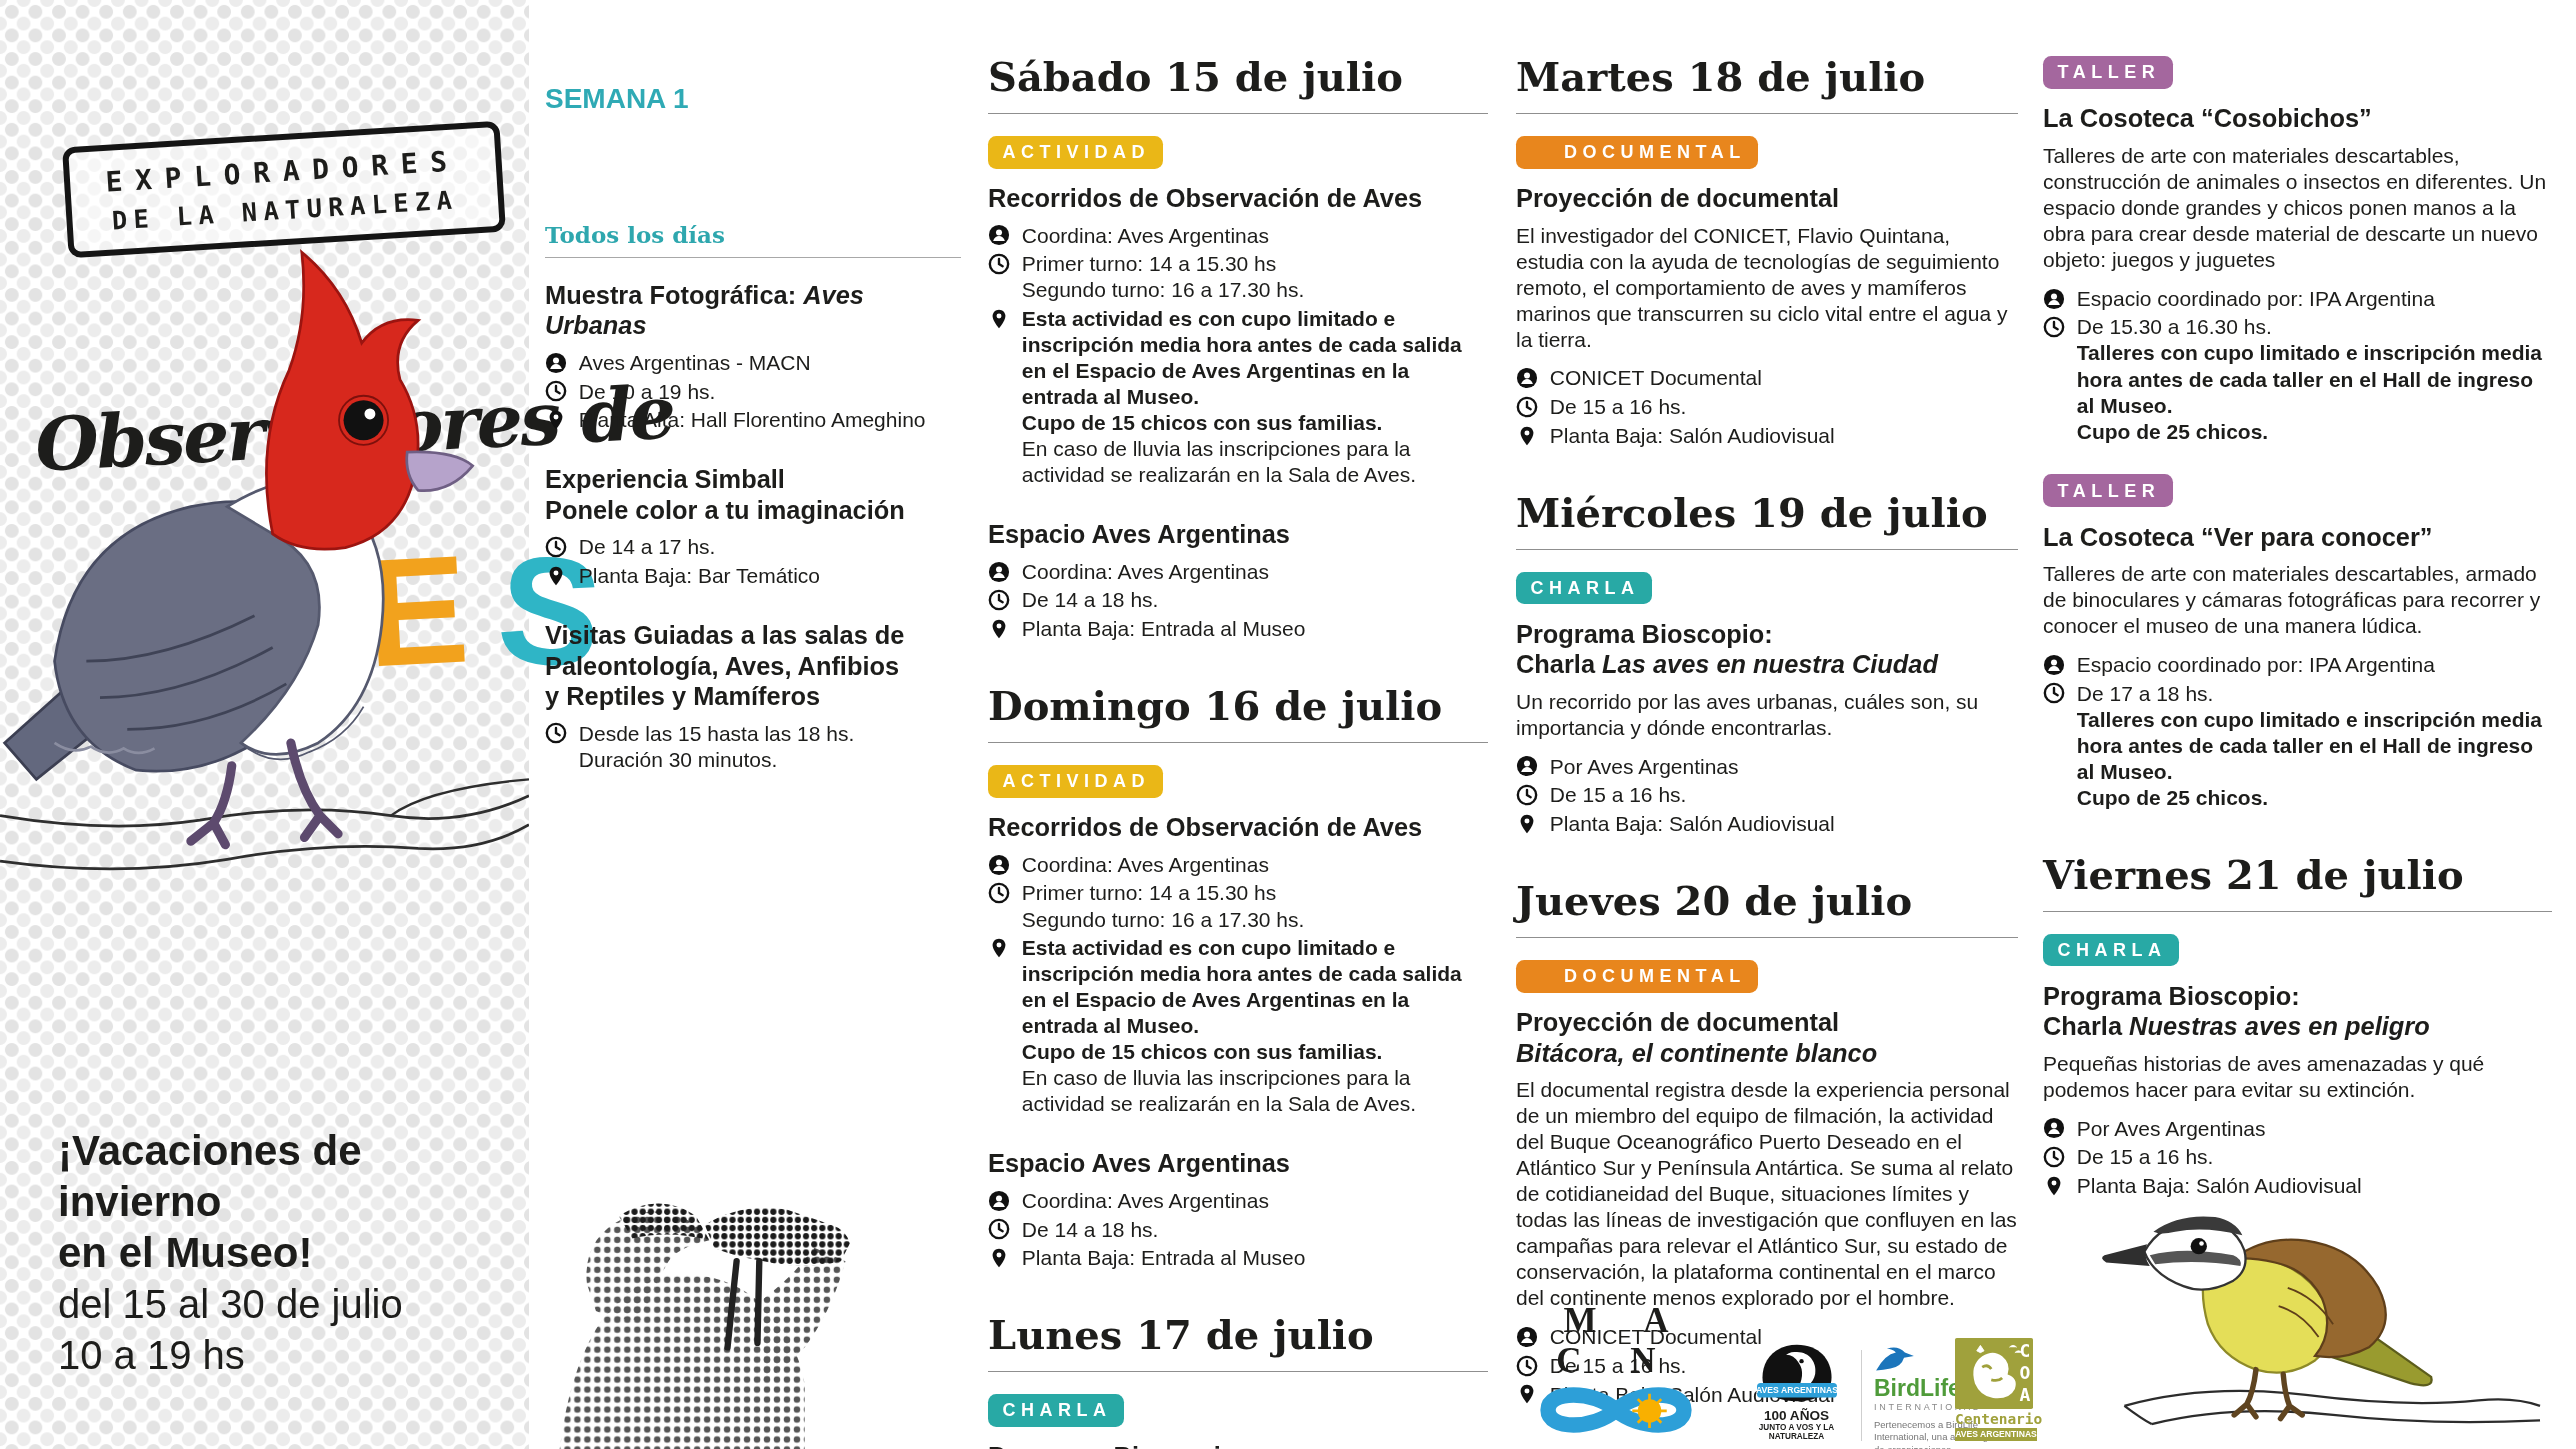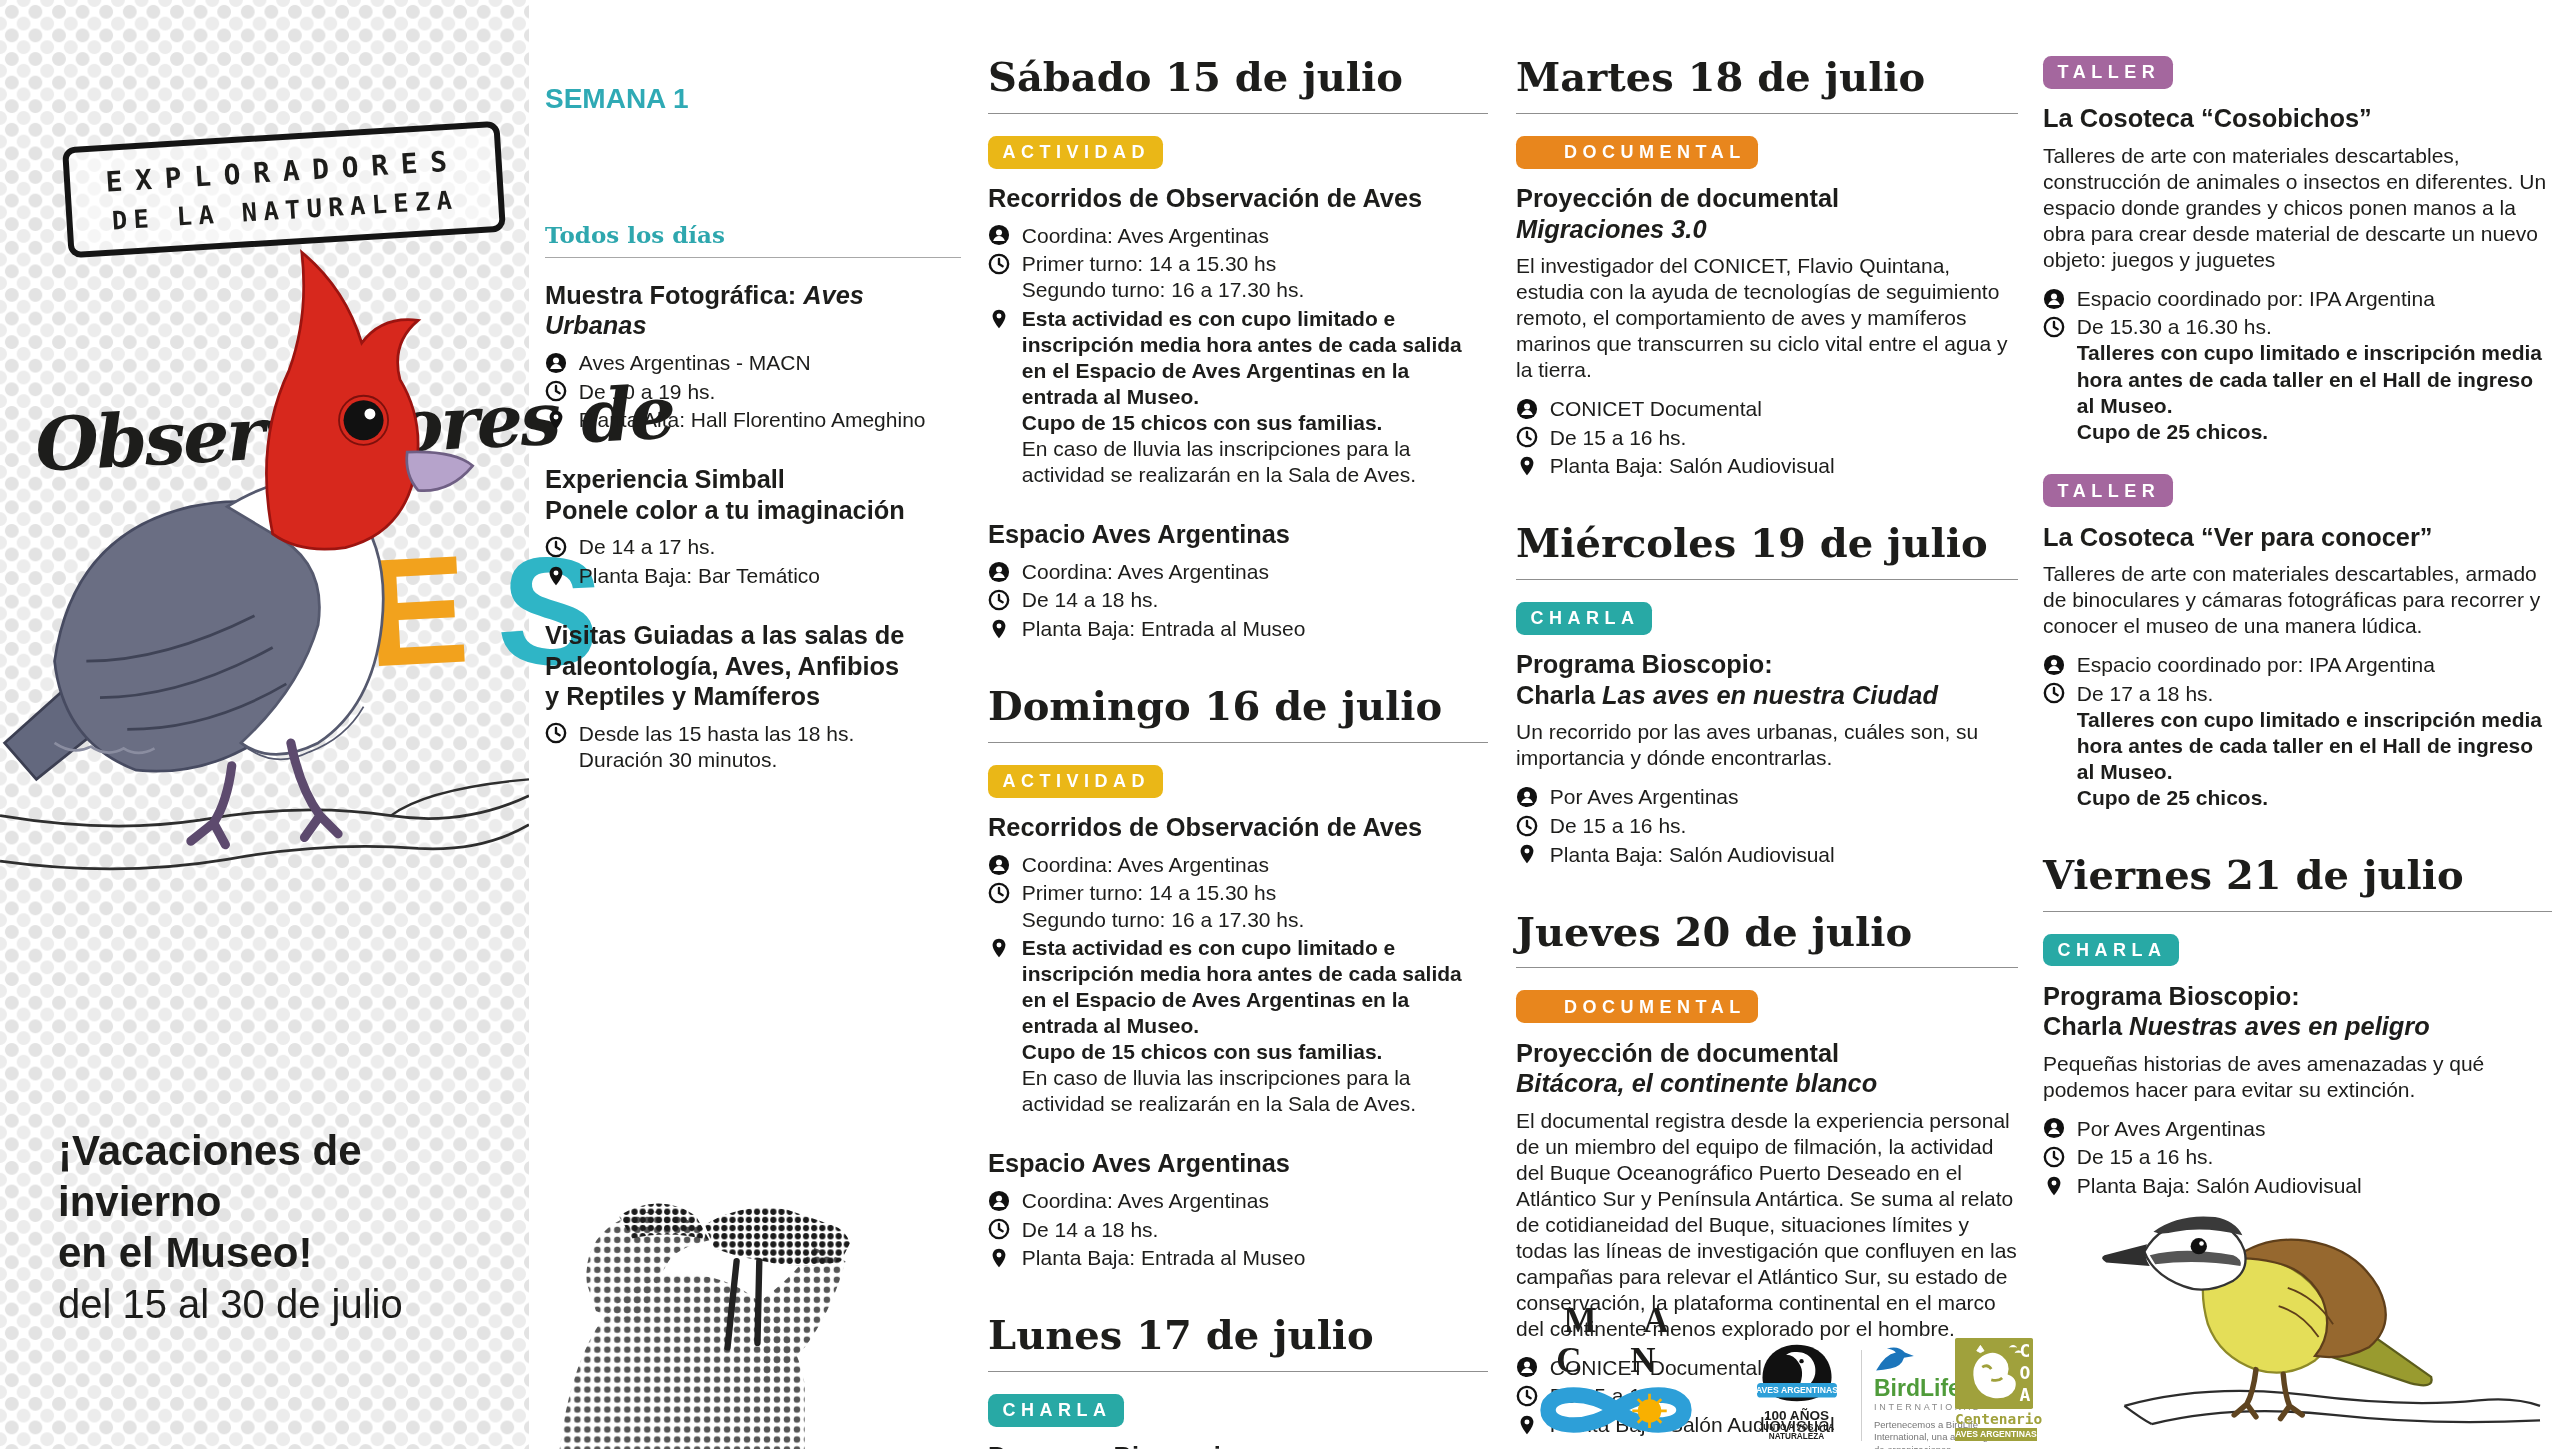--- a/index.html
+++ b/index.html
@@ -119,20 +119,21 @@
 
       <path d="M255 585 Q 250 625 235 648 M235 648 L 210 668 M235 648 L 248 672 M320 560 Q 330 610 352 640 M352 640 L 335 664 M352 640 L 372 660" fill="none" stroke="#5d4a6e" stroke-width="10" stroke-linecap="round"></path>
 
       <path d="M60 560 q 20 14 40 4 q 18 12 36 2 q 16 10 34 0" fill="none" stroke="#8a8da0" stroke-width="3"></path>
     </svg>
 
     <div class="promo">
       <div class="b">¡Vacaciones de invierno</div>
       <div class="b">en el Museo!</div>
       <div class="r">del 15 al 30 de julio</div>
+      <div class="r">10 a 19 hs</div>
     </div>
   </div>
 
   <div class="col col2">
     <div class="week" style="color: rgb(47, 170, 181);">SEMANA 1</div>
     <div class="section-title" style="color: rgb(46, 167, 174);">Todos los días</div>
     <div id="todos-blocks">
         <div class="etitle">
           <div><span>Muestra Fotográfica: </span><em>Aves Urbanas</em></div>
         </div>
@@ -400,21 +401,20 @@
       <div class="badge-row"><span class="badge badge-charla" style="background: rgb(40, 169, 165);">CHARLA</span></div>
       <div class="etitle">
         <div><span>Programa Bioscopio:</span></div>
       </div>
     </div>
   <div class="col col4" id="col4">
       <h3 class="day">Martes 18 de julio</h3>
       <div class="badge-row"><span class="badge badge-documental" style="background: rgb(232, 134, 29);">DOCUMENTAL</span></div>
       <div class="etitle">
         <div><span>Proyección de documental</span></div>
-        <div><em>Migraciones 3.0</em></div>
       </div>
       <p class="para">El investigador del CONICET, Flavio Quintana, estudia con la ayuda de tecnologías de seguimiento remoto, el comportamiento de aves y mamíferos marinos que transcurren su ciclo vital entre el agua y la tierra.</p>
       <div class="detail">
         <span class="icon">
           <svg viewBox="0 0 24 24">
             <circle cx="12" cy="12" r="11" fill="#111"></circle>
             <circle cx="12" cy="9.3" r="3.3" fill="#fff"></circle>
             <path d="M5.6 18.6 C 6.6 14.8 9.4 13.2 12 13.2 C 14.6 13.2 17.4 14.8 18.4 18.6 Z" fill="#fff"></path>
           </svg>
         </span>

